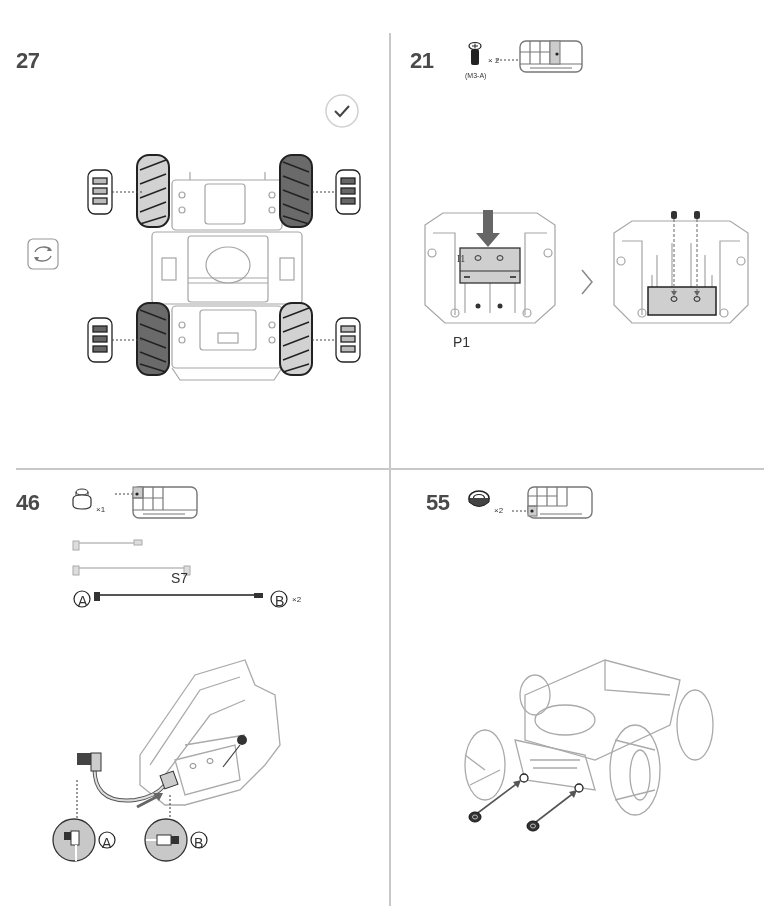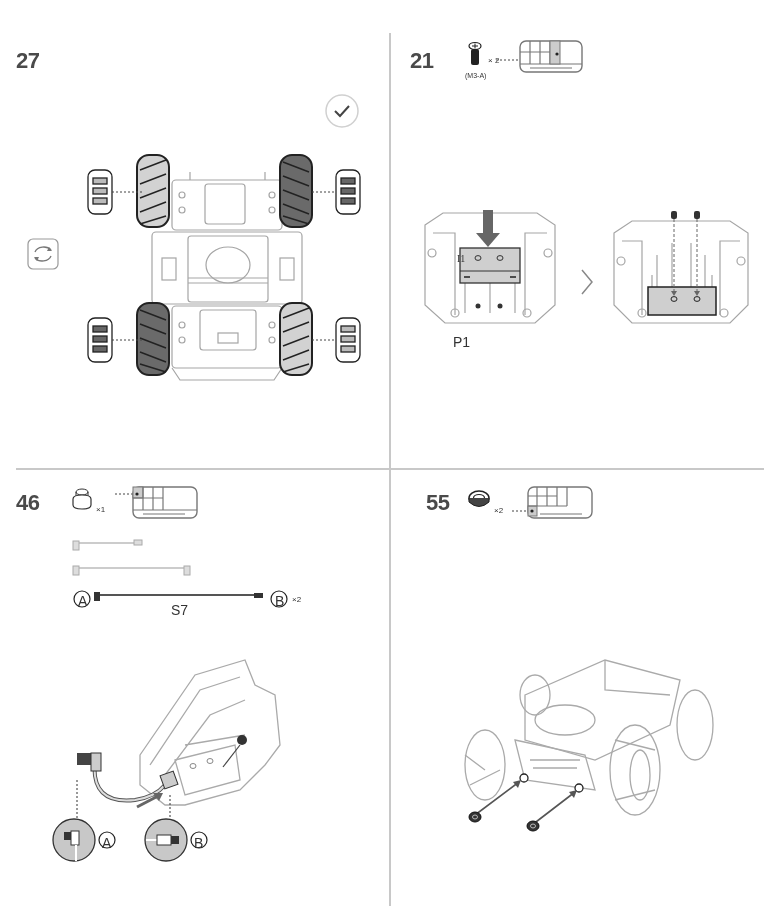--- a/index.html
+++ b/index.html
@@ -204,21 +204,21 @@
 
   <svg style="left:73px;top:590px;" width="18" height="18" viewBox="0 0 18 18">
     <circle cx="9" cy="9" r="8" fill="#fff" stroke="#222" stroke-width="1.2"></circle>
   </svg>
   <span class="abs lbl" style="left:78px;top:593px;">A</span>
   <svg style="left:270px;top:590px;" width="18" height="18" viewBox="0 0 18 18">
     <circle cx="9" cy="9" r="8" fill="#fff" stroke="#222" stroke-width="1.2"></circle>
   </svg>
   <span class="abs lbl" style="left:275px;top:593px;">B</span>
   <span class="abs small" style="left:292px;top:595px;">×2</span>
-  <span class="abs lbl" style="left:171px;top:602px;">S7</span>
+  <span class="abs lbl" style="left:171px;top:570px;">S7</span>
 
   <svg style="left:45px;top:655px;" width="250" height="220" viewBox="0 0 250 220">
     <g fill="none" stroke="#aaa" stroke-width="1.3">
       <path d="M95 100 L150 20 L200 5 L210 30 L230 40 L235 90 L220 110 L195 135 L140 150 L120 150 L95 130 Z"></path>
       <path d="M105 110 L155 35 L195 22 M120 120 L165 60 L200 45 M140 90 L200 80"></path>
       <path d="M130 105 L190 90 L195 125 L140 140 Z"></path>
     </g>
     <ellipse cx="148" cy="111" rx="3" ry="2.5" fill="none" stroke="#888"></ellipse>
     <ellipse cx="165" cy="106" rx="3" ry="2.5" fill="none" stroke="#888"></ellipse>
     <path d="M50 105 Q45 150 90 145 Q110 142 120 130" fill="none" stroke="#555" stroke-width="4"></path>

